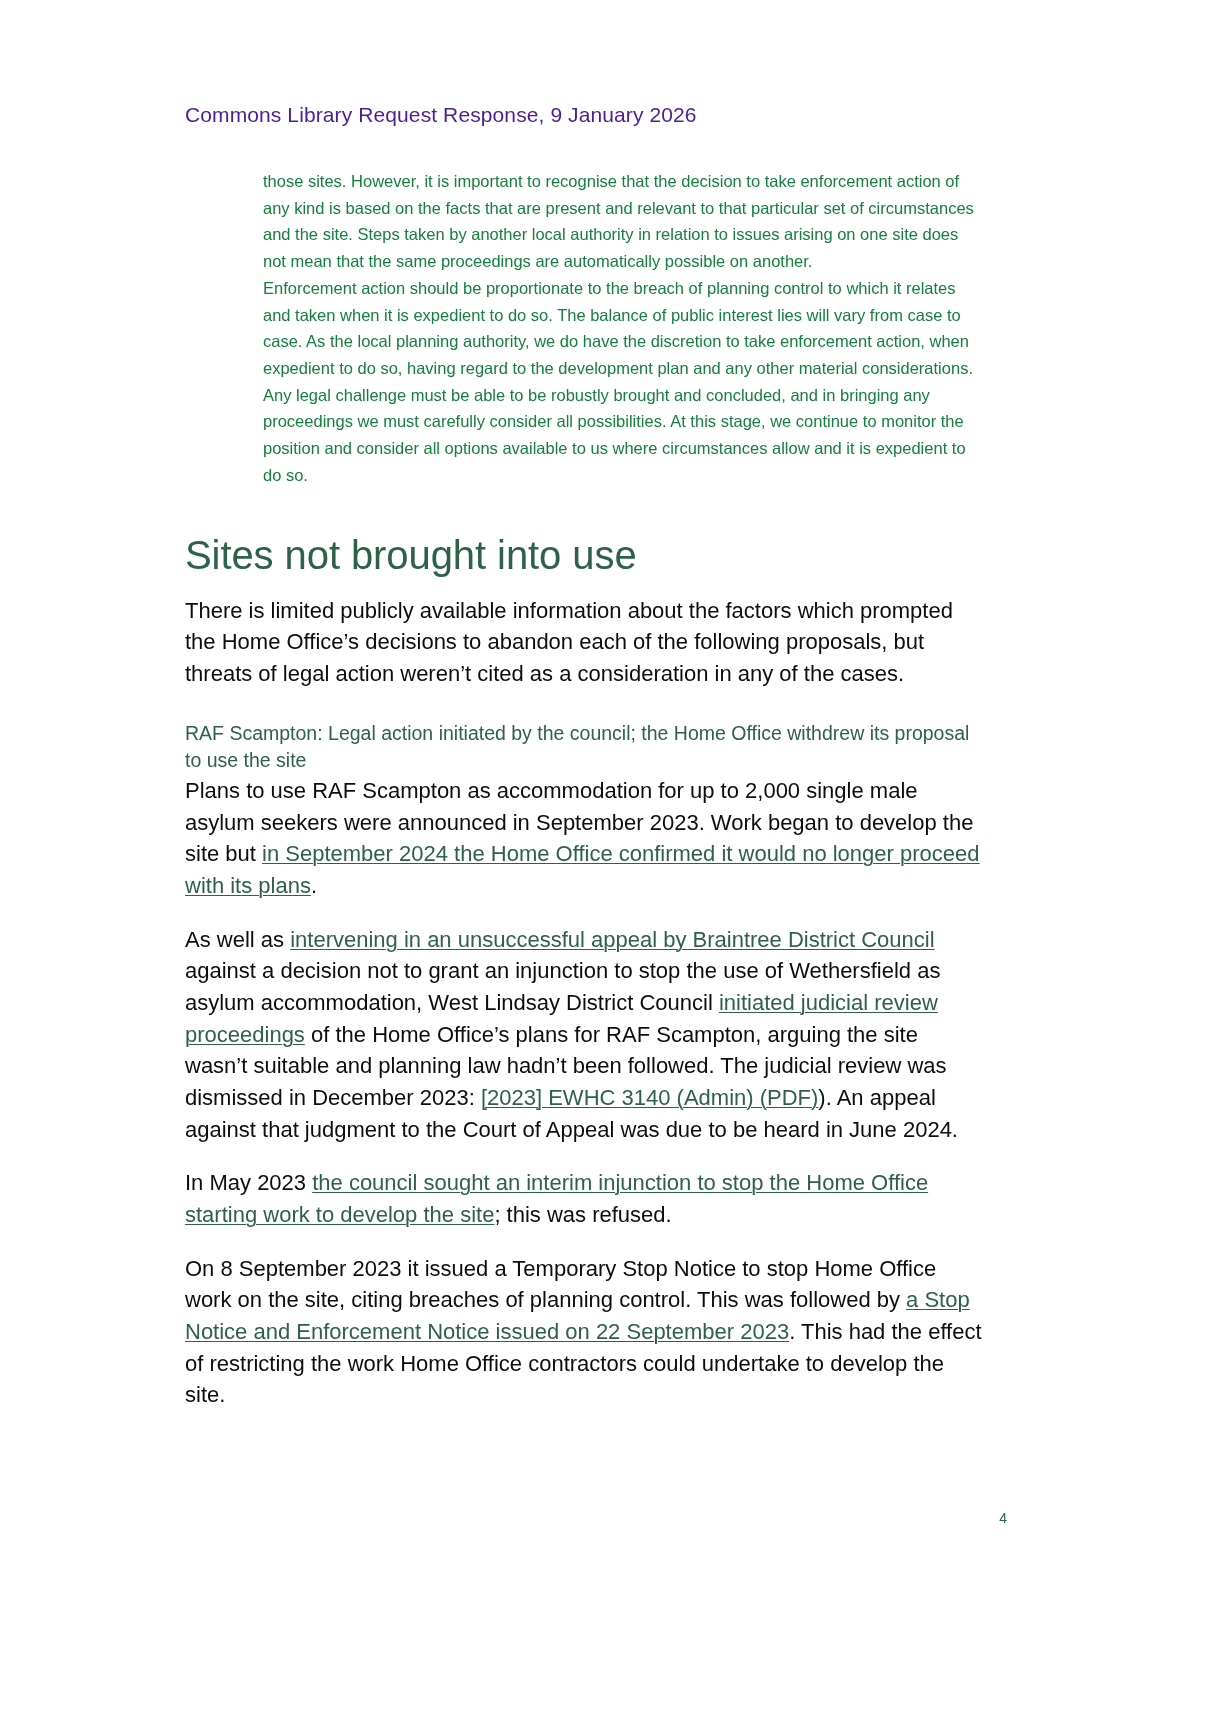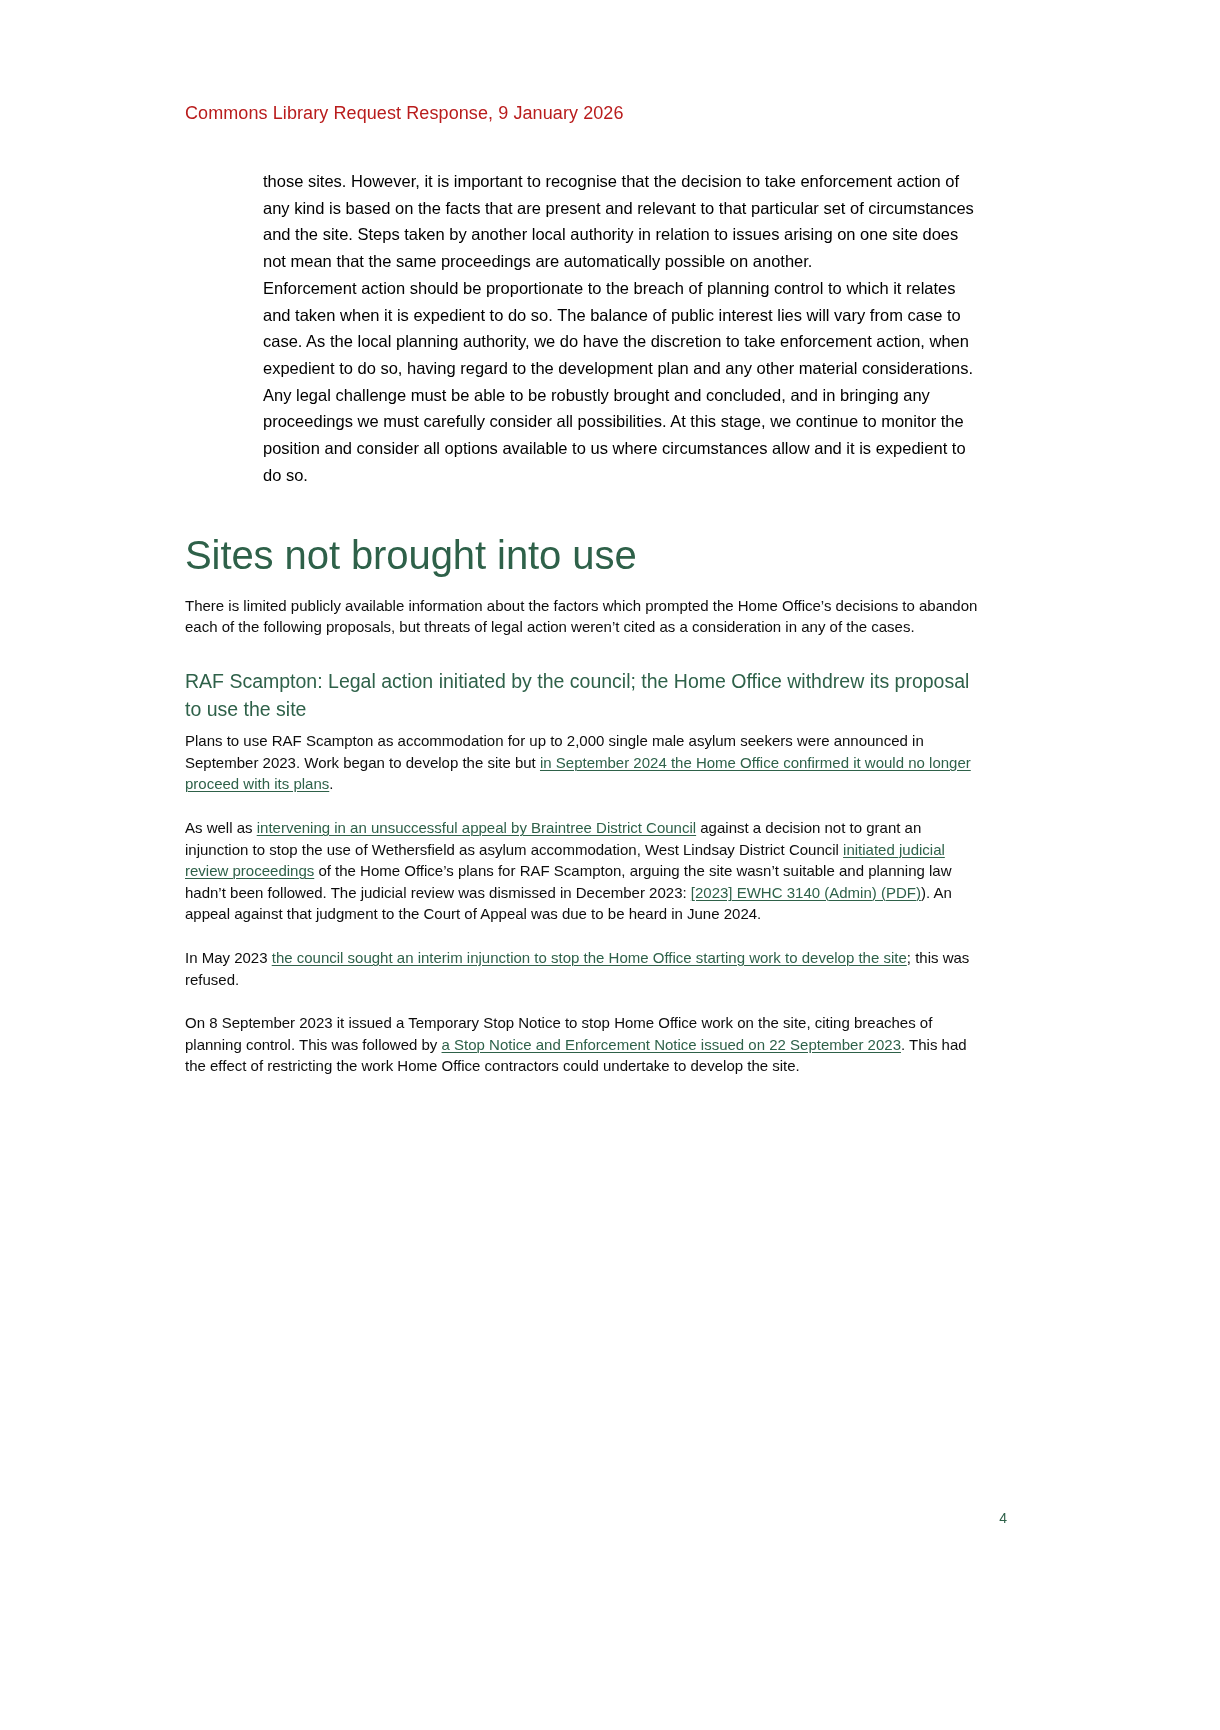--- a/index.html
+++ b/index.html
@@ -16,57 +16,57 @@
     width: 1220px;
     height: 1730px;
     background: #ffffff;
     box-sizing: border-box;
     overflow: hidden;
   }
   .header {
     position: absolute;
     left: 185px;
     top: 103px;
-    font-size: 18px;
-    color: #b91c1c;
+    font-size: 21px;
+    color: #4c1d95;
     letter-spacing: 0.005em;
   }
   .content {
     position: absolute;
     left: 185px;
     top: 168px;
     width: 800px;
   }
   .quote {
     margin-left: 78px;
     width: 712px;
     font-size: 16.5px;
     line-height: 1.62;
-    color: #000000;
+    color: #15803d;
     text-align: left;
   }
   .quote + .quote {
   }
   h1.section-heading {
     font-size: 40px;
     font-weight: 400;
     color: #2e6149;
     margin: 44px 0 17px 0;
     letter-spacing: -0.002em;
   }
   h2.sub-heading {
     font-size: 19.5px;
     font-weight: 400;
     color: #2e6149;
-    margin: 30px 0 7px 0;
+    margin: 30px 0 0 0;
     line-height: 1.42;
     width: 790px;
   }
   p.body-text {
-    font-size: 15px;
+    font-size: 22px;
     line-height: 1.44;
     color: #0d0d0d;
     margin: 0 0 22px 0;
     width: 800px;
     text-align: left;
   }
   a.doclink {
     color: #2e6149;
     text-decoration: underline;
     text-underline-offset: 2px;

